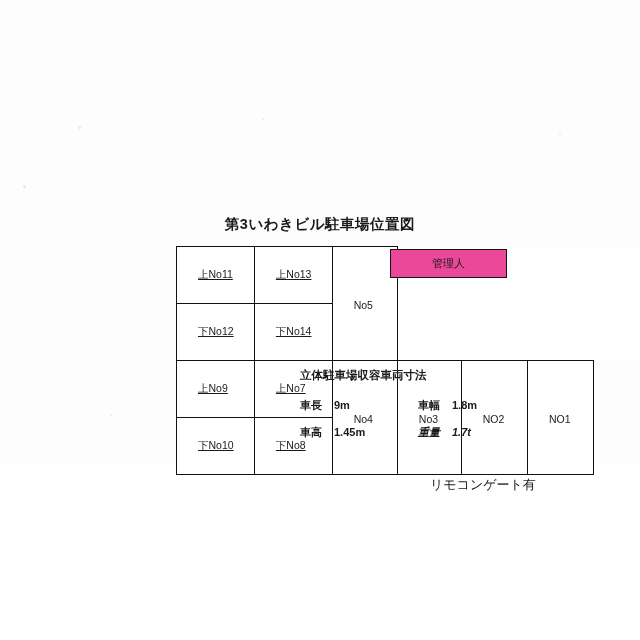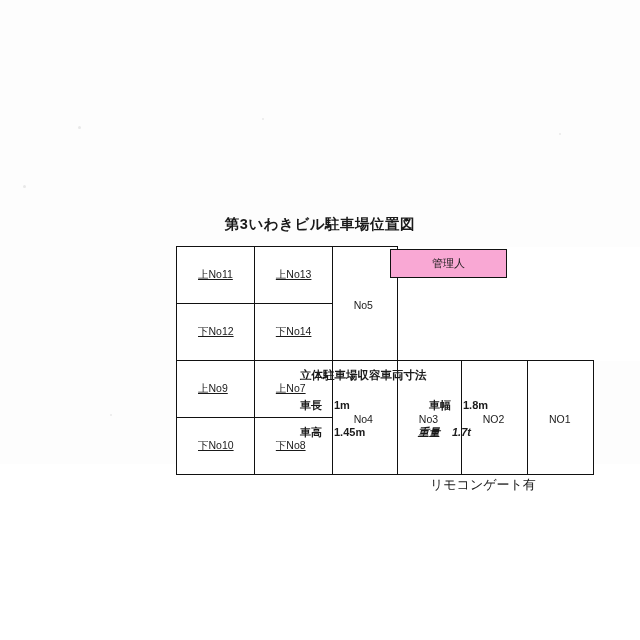--- a/index.html
+++ b/index.html
@@ -83,21 +83,21 @@
   td.tall .cell-label { padding-top: 3px; }
 
   
   .manager {
     position: absolute;
     left: 390px;
     top: 249px;
     width: 115px;
     height: 27px;
     border: 1.6px solid #111;
-    background: #f9a8d4;
+    background: #ec4899;
     font-size: 11px;
     display: flex;
     align-items: center;
     justify-content: center;
   }
 
   
   .dims-title {
     position: absolute;
     left: 300px;
@@ -107,21 +107,21 @@
     font-weight: bold;
   }
   .dim {
     position: absolute;
     font-size: 11px;
     font-weight: bold;
     white-space: nowrap;
   }
   .dim .k { margin-right: 12px; }
   .dim-r1c1 { left: 300px; top: 398px; }
-  .dim-r1c2 { left: 429px; top: 398px; }
+  .dim-r1c2 { left: 418px; top: 398px; }
   .dim-r2c1 { left: 300px; top: 425px; }
   .dim-r2c2 { left: 418px; top: 425px; font-style: italic; }
 
   .footnote {
     position: absolute;
     left: 430px;
     top: 476px;
     font-size: 13px;
     white-space: nowrap;
   }
@@ -201,21 +201,21 @@
       </table>
   </div>
 
   <div class="manager">
     <span>管理人</span>
   </div>
 
   <div class="dims-title">立体駐車場収容車両寸法</div>
 
   <div class="dim dim-r1c1">
-    <span class="k">車長</span><span class="v">1m</span>
+    <span class="k">車長</span><span class="v">9m</span>
   </div>
   <div class="dim dim-r1c2">
     <span class="k">車幅</span><span class="v">1.8m</span>
   </div>
   <div class="dim dim-r2c1">
     <span class="k">車高</span><span class="v">1.45m</span>
   </div>
   <div class="dim dim-r2c2">
     <span class="k">重量</span><span class="v">1.7t</span>
   </div>

